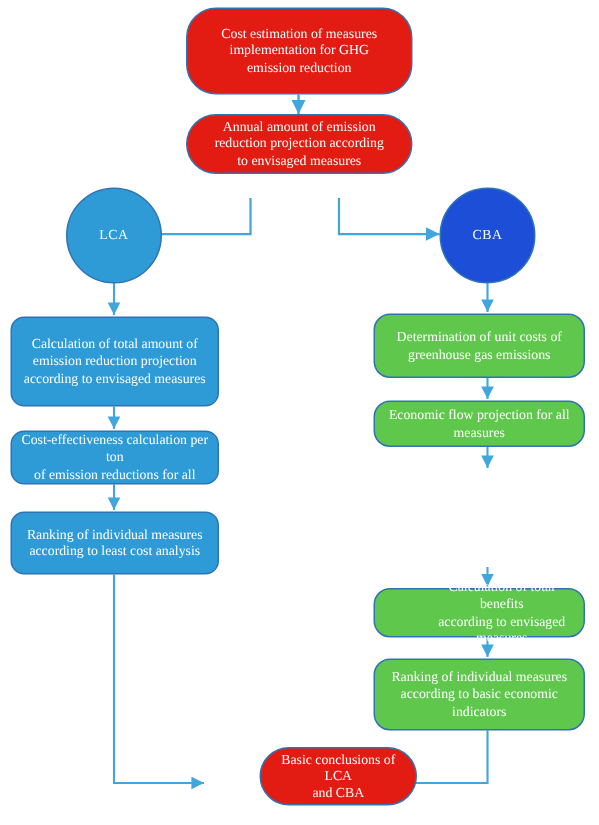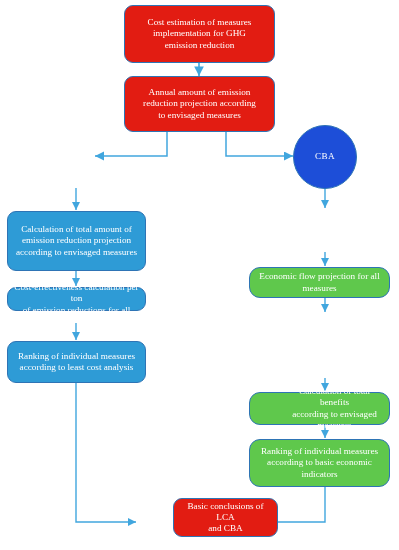--- a/index.html
+++ b/index.html
@@ -37,21 +37,21 @@
     padding: 2px 6px;
   }
   .node .txt {
     display: block;
     width: 100%;
     white-space: pre-line;
   }
   .rbox {
     background: #E21C12;
     border: 1.2px solid #2E74B5;
-    border-radius: 9px;
+    border-radius: 20px;
     font-size: 9.2px;
     z-index: 3;
   }
   .bbox {
     background: #2E9BD6;
     border: 1.2px solid #2E74B5;
     border-radius: 9px;
     font-size: 9.2px;
     z-index: 3;
   }
@@ -115,47 +115,54 @@
 
     <path d="M325,487 L325,522 L267,522" stroke="#41A6DE" stroke-width="1.4" fill="none" marker-end="url(#arr)"></path>
   </svg>
 
   <div class="node rbox" style="left:124px; top:5px; width:151px; height:58px;">
     <span class="txt">Cost estimation of measures
 implementation for GHG
 emission reduction</span>
   </div>
 
-  <div class="node rbox" style="left:124px; top:76px; width:151px; height:56px;justify-content:flex-end;">
+  <div class="node rbox" style="left:124px; top:76px; width:151px; height:40px;justify-content:flex-end;">
     <span class="txt">Annual amount of emission
 reduction projection according
 to envisaged measures</span>
   </div>
 
+  <div class="node circle circle-blue" style="left:44px; top:125px; width:64px; height:64px;">
+    <span class="txt">LCA</span>
+  </div>
 
   <div class="node circle circle-green" style="left:293px; top:125px; width:64px; height:64px;">
     <span class="txt">CBA</span>
   </div>
 
   <div class="node bbox" style="left:7px; top:211px; width:139px; height:60px;text-align:center;">
     <span class="txt">Calculation of total amount of
 emission reduction projection
 according to envisaged measures</span>
   </div>
 
-  <div class="node bbox" style="left:7px; top:287px; width:139px; height:24px;">
+  <div class="node bbox" style="left:7px; top:287px; width:139px; height:36px;">
     <span class="txt">Cost-effectiveness calculation per ton
 of emission reductions for all</span>
   </div>
 
   <div class="node bbox" style="left:7px; top:341px; width:139px; height:42px;">
     <span class="txt">Ranking of individual measures
 according to least cost analysis</span>
   </div>
 
+  <div class="node gbox" style="left:249px; top:209px; width:141px; height:43px;">
+    <span class="txt">Determination of unit costs of
+greenhouse gas emissions</span>
+  </div>
 
   <div class="node gbox" style="left:249px; top:267px; width:141px; height:31px;">
     <span class="txt">Economic flow projection for all
 measures</span>
   </div>
 
 
   <div class="node gbox" style="left:249px; top:392px; width:141px; height:33px;padding-left:36px;">
     <span class="txt">Calculation of total benefits
 according to envisaged measures</span>

